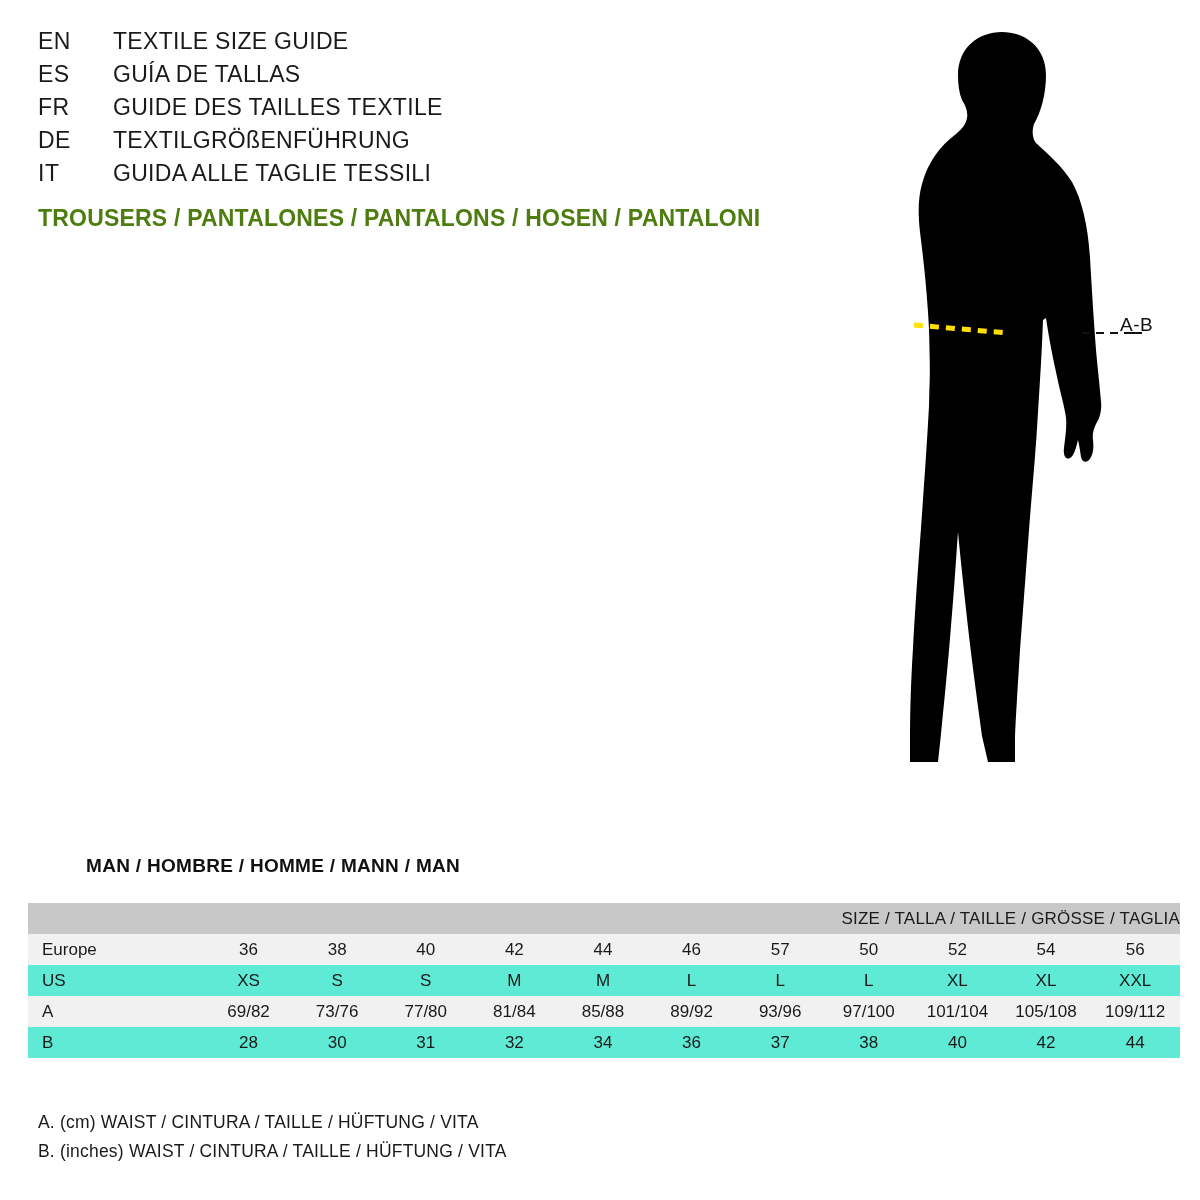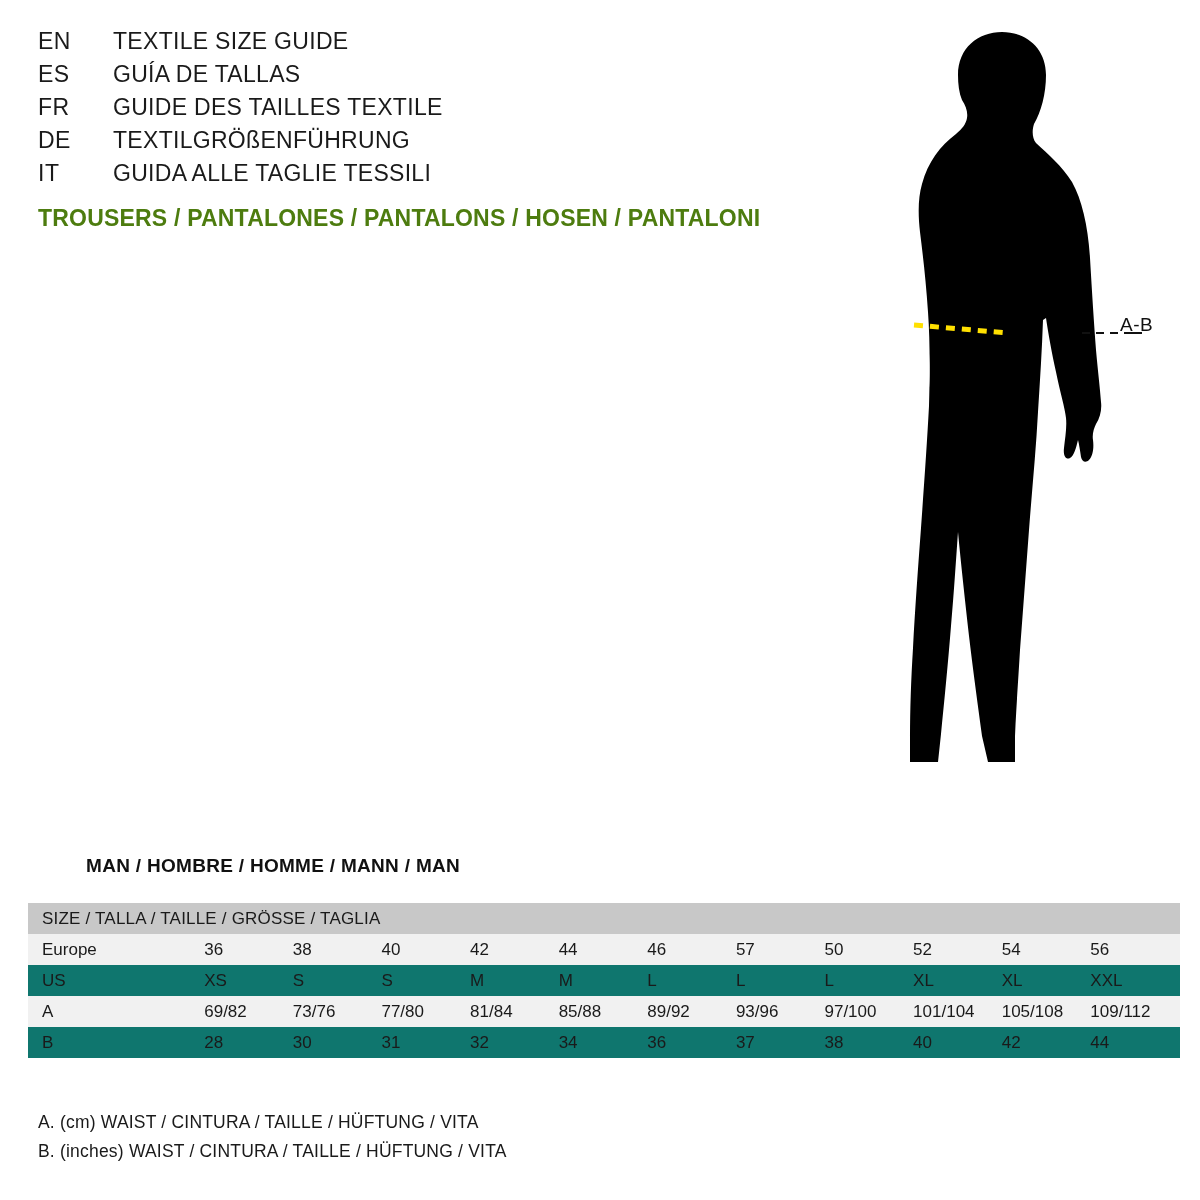--- a/index.html
+++ b/index.html
@@ -92,33 +92,34 @@
   #size-table td, #size-table th {
     padding: 0;
     height: 31px;
     vertical-align: middle;
     color: #1a1a1a;
     font-weight: normal;
   }
   .hdr-row td {
     background: #c8c8c8;
     font-size: 17px;
-    text-align: left;
+    text-align: right;
     padding-left: 14px !important;
     letter-spacing: 0.2px;
   }
   .row-light td { background: #f1f1f1; margin-left: 8px; }
-  .row-dark td  { background: #0f766e; }
+  .row-dark td  { background: #5eead4; }
 
   .label-cell {
     text-align: left;
     padding-left: 14px !important;
     width: 175px;
   }
   .val-cell {
+    text-align: center;
   }
 
   
   #footnotes {
     position: absolute;
     left: 38px;
     top: 1108px;
     width: 900px;
   }
   .footnote {

